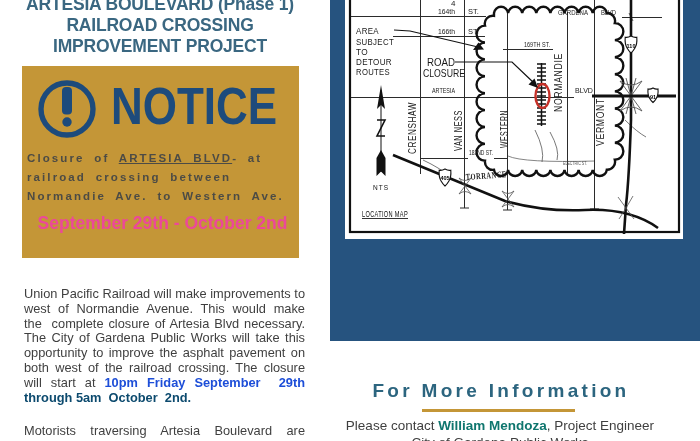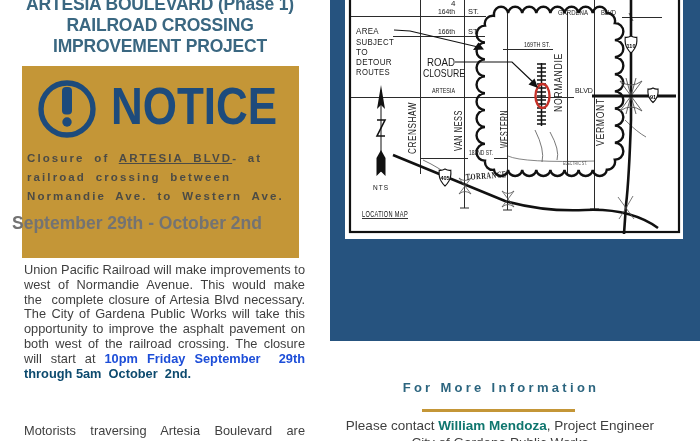--- a/index.html
+++ b/index.html
@@ -26,39 +26,39 @@
   <rect x="25" y="8" width="10" height="27.5" rx="4" fill="#1d4b7c"></rect>
   <circle cx="30" cy="43" r="4.7" fill="#1d4b7c"></circle>
 </svg>
 
 <div class="abs" style="left:111px;top:88px;color:#1d4b7c;font-weight:bold;font-size:51px;line-height:37px;transform:scaleX(0.862);transform-origin:left top;white-space:nowrap;">NOTICE</div>
 
 <div class="abs" style="left:27px;top:148.5px;width:277px;text-align:left;color:#4c4b45;font-weight:bold;font-size:11.5px;line-height:19px;letter-spacing:2.1px;word-spacing:4.5px;">
 Closure of <span style="text-decoration:underline;">ARTESIA BLVD</span>- at<br>railroad crossing between<br>Normandie Ave. to Western Ave.
 </div>
 
-<div class="abs" style="left:12px;top:213px;width:277px;color:#737373;font-weight:bold;font-size:17.5px;white-space:nowrap;">September 29th - October 2nd</div>
-
-<div class="abs" style="left:24px;top:263px;width:281px;color:#3f3f3f;font-size:12.8px;line-height:14.8px;">
+<div class="abs" style="left:24px;top:213px;width:277px;text-align:center;color:#ec4899;font-weight:bold;font-size:17.5px;white-space:nowrap;">September 29th - October 2nd</div>
+
+<div class="abs" style="left:24px;top:287px;width:281px;color:#3f3f3f;font-size:12.8px;line-height:14.8px;">
   <div class="jl">Union Pacific Railroad will make improvements to</div>
   <div class="jl">west of Normandie Avenue. This would make</div>
   <div class="jl">the&nbsp; complete closure of Artesia Blvd necessary.</div>
   <div class="jl">The City of Gardena Public Works will take this</div>
   <div class="jl">opportunity to improve the asphalt pavement on</div>
   <div class="jl">both west of the railroad crossing. The closure</div>
   <div class="jl">will start at <b style="color:#1d4ed8;">10pm Friday September&nbsp; 29th</b></div>
   <div><b style="color:#0c4a6e;margin-top:39px;">through 5am&nbsp; October&nbsp; 2nd.</b></div>
 </div>
 
 <div class="abs" style="left:24px;top:424px;width:281px;color:#3f3f3f;font-size:12.8px;line-height:14.8px;">
   <div class="jl">Motorists traversing Artesia Boulevard are</div>
   <div class="jl">advised to use alternate routes during this</div>
 </div>
 
-<div class="abs" style="left:332px;top:380px;width:338px;text-align:center;color:#2c657f;font-weight:bold;font-size:13px;letter-spacing:3.3px;white-space:nowrap;">For More Information</div>
+<div class="abs" style="left:332px;top:380px;width:338px;text-align:center;color:#2c657f;font-weight:bold;font-size:19px;letter-spacing:3.3px;white-space:nowrap;">For More Information</div>
 
 <div class="abs" style="left:422px;top:409px;width:153px;height:2.5px;background:#c49637;"></div>
 
 <div class="abs" style="left:330px;top:418px;width:340px;text-align:center;color:#3f3f3f;font-size:13.5px;line-height:16.5px;">
 Please contact <b style="color:#0f766e;">William Mendoza</b>, Project Engineer<br>City of Gardena Public Works
 </div>
 
 <svg class="abs" style="left:345px;top:0;" width="338" height="239" viewBox="0 0 338 239">
 
   <rect x="5" y="-4" width="329" height="236" fill="none" stroke="#111" stroke-width="2.2"></rect>

